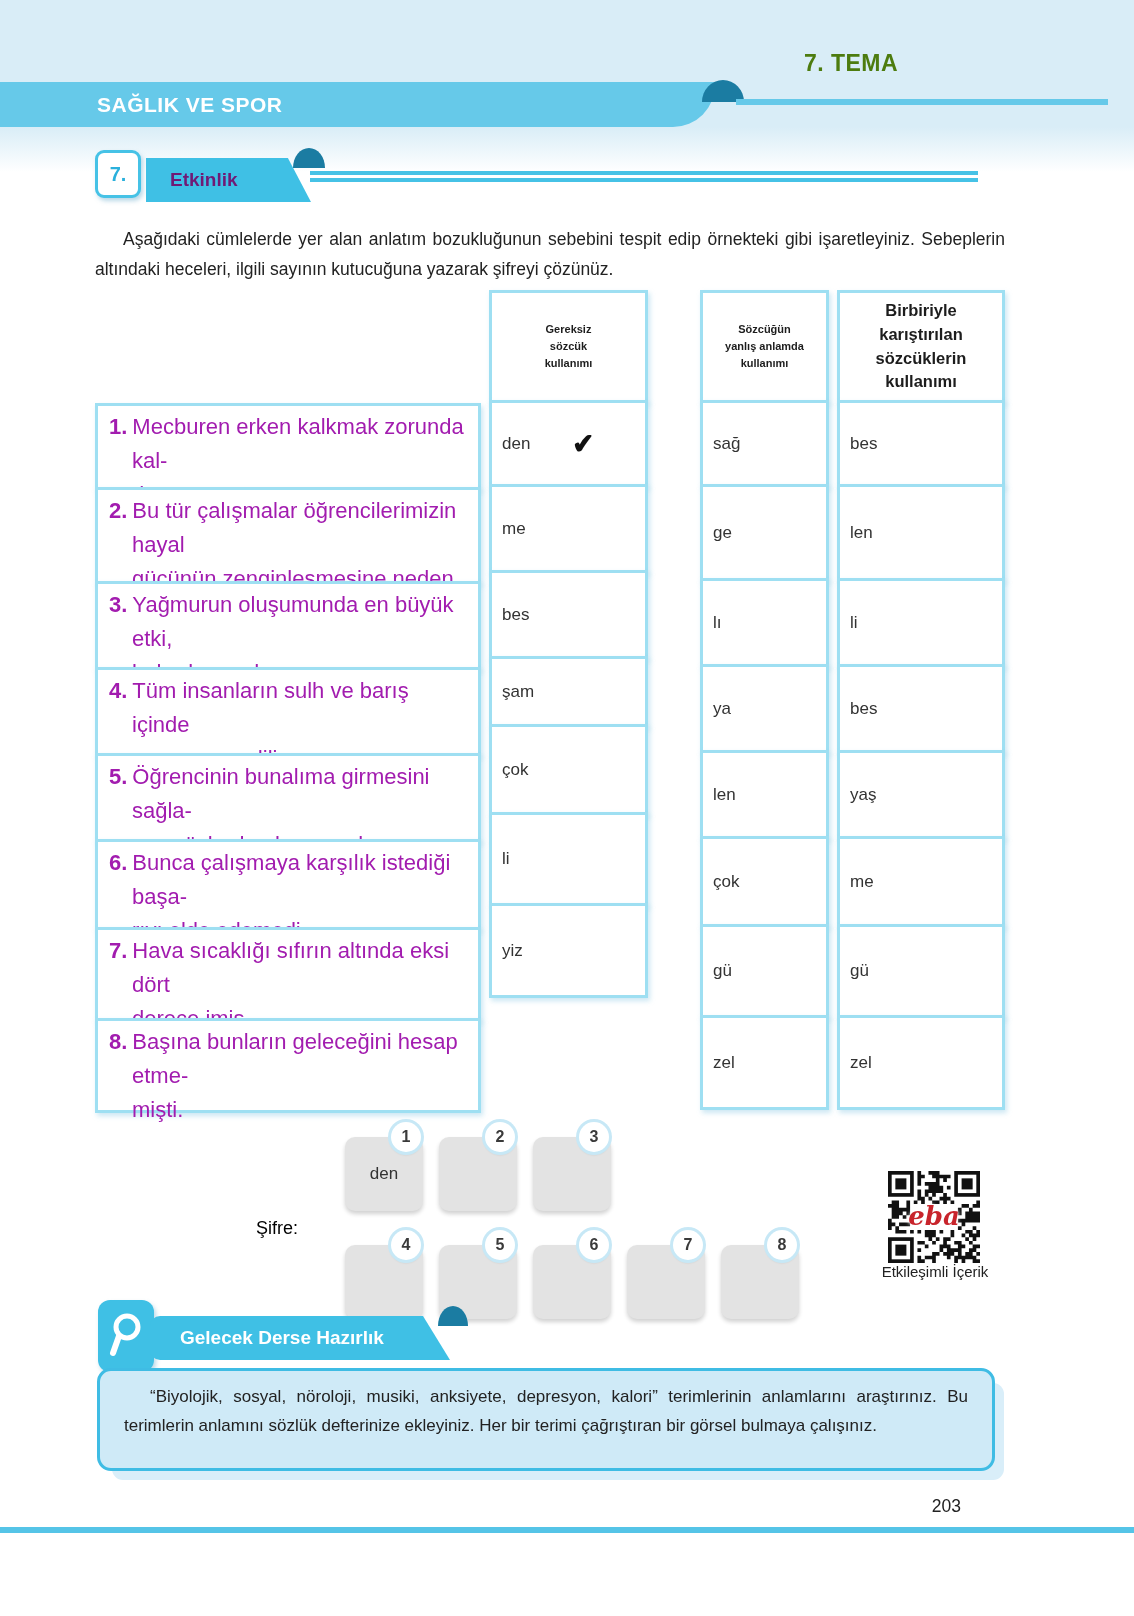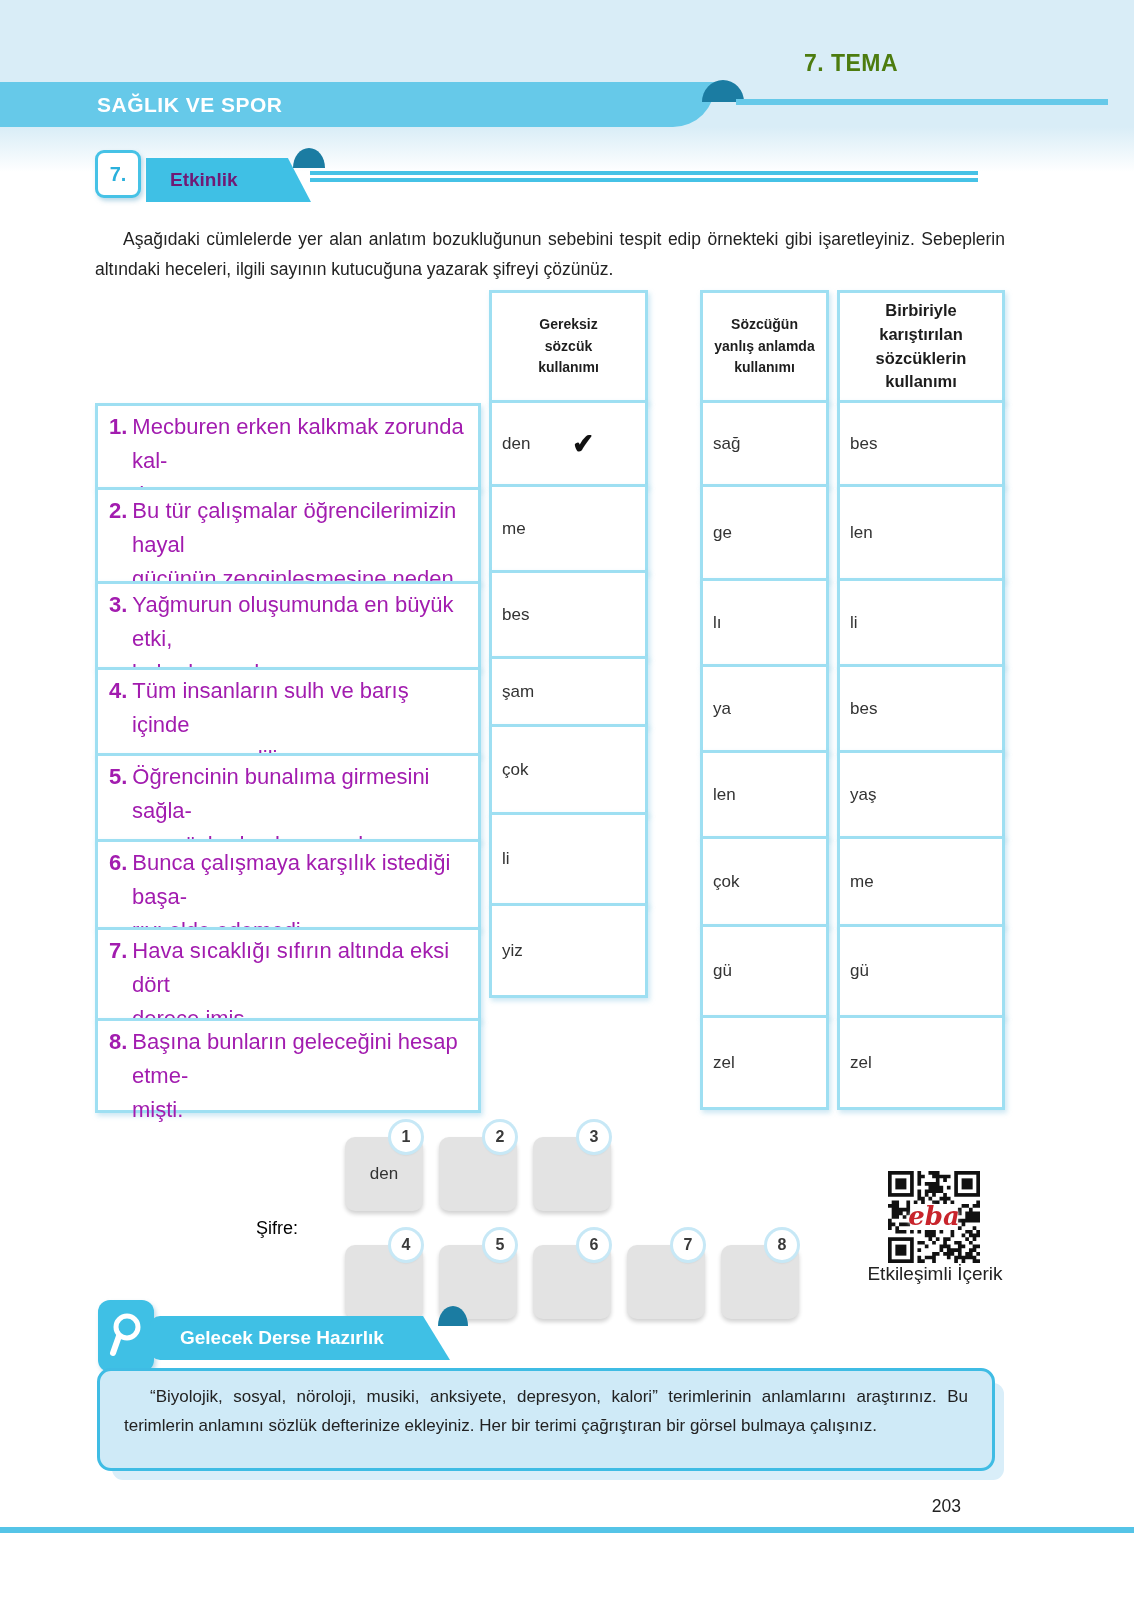--- a/index.html
+++ b/index.html
@@ -39,21 +39,21 @@
                text-align:justify;text-indent:28px;color:#222;}
 
   
   .tcol{position:absolute;box-sizing:border-box;}
   .tcell{box-sizing:border-box;border:3px solid #9edff2;background:#ffffff;
          margin-top:-3px;position:relative;
          box-shadow:2px 3px 5px rgba(110,185,220,.35);}
   .tcell.first{margin-top:0;}
   .spacer{box-sizing:border-box;background:transparent;}
   .hcell{display:flex;align-items:center;justify-content:center;text-align:center;
-         font-weight:bold;font-size:14px;line-height:1.55;white-space:pre-line;color:#1d1d1d;}
+         font-weight:bold;font-size:11px;line-height:1.55;white-space:pre-line;color:#1d1d1d;}
   .scell{padding:4px 6px 0 34px;font-size:22px;line-height:1.55;color:#a21caf;}
   .scell .stext{white-space:pre-line;}
   .scell b{margin-right:5px;}
   .scell{text-indent:-23px;}
   .ycell{display:flex;align-items:center;padding:0 10px;font-size:17px;color:#333;}
   .check{margin-left:auto;margin-right:40px;font-size:27px;font-weight:bold;color:#111;
          transform:rotate(-4deg);}
 
   
   .sifre-label{left:256px;top:1218px;font-size:18px;color:#000000;}
@@ -65,21 +65,21 @@
           font-size:16px;font-weight:bold;color:#3a3a3a;
           box-shadow:0 0 0 3px #c7e8f6,0 2px 3px rgba(0,0,0,.25);}
 
   
   .qr{left:888px;top:1171px;width:92px;height:92px;}
   .qr svg{display:block;}
   .eba{left:906px;top:1199px;width:56px;height:34px;display:flex;align-items:center;
        justify-content:center;font-family:"DejaVu Serif",serif;font-style:italic;
        font-weight:bold;font-size:26px;color:#c8242b;
        text-shadow:0 0 3px #ffffff,0 0 5px #ffffff;}
-  .qr-caption{left:845px;top:1263px;width:180px;text-align:center;font-size:19px;color:#222;}
+  .qr-caption{left:845px;top:1263px;width:180px;text-align:center;font-size:15px;color:#222;}
 
   
   .prep-icon{left:98px;top:1300px;width:56px;height:72px;background:#3fc0e5;
              border-radius:12px;display:flex;align-items:center;justify-content:center;
              box-shadow:2px 3px 4px rgba(120,180,210,.5);}
   .prep-banner{left:150px;top:1316px;width:300px;height:44px;background:#3fc0e5;
                border-radius:10px 0 0 10px;clip-path:polygon(0 0,91% 0,100% 100%,0 100%);
                display:flex;align-items:center;padding-left:30px;box-sizing:border-box;
                font-size:19px;font-weight:bold;color:#ffffff;}
   .prep-fold{left:438px;top:1306px;width:30px;height:20px;}

